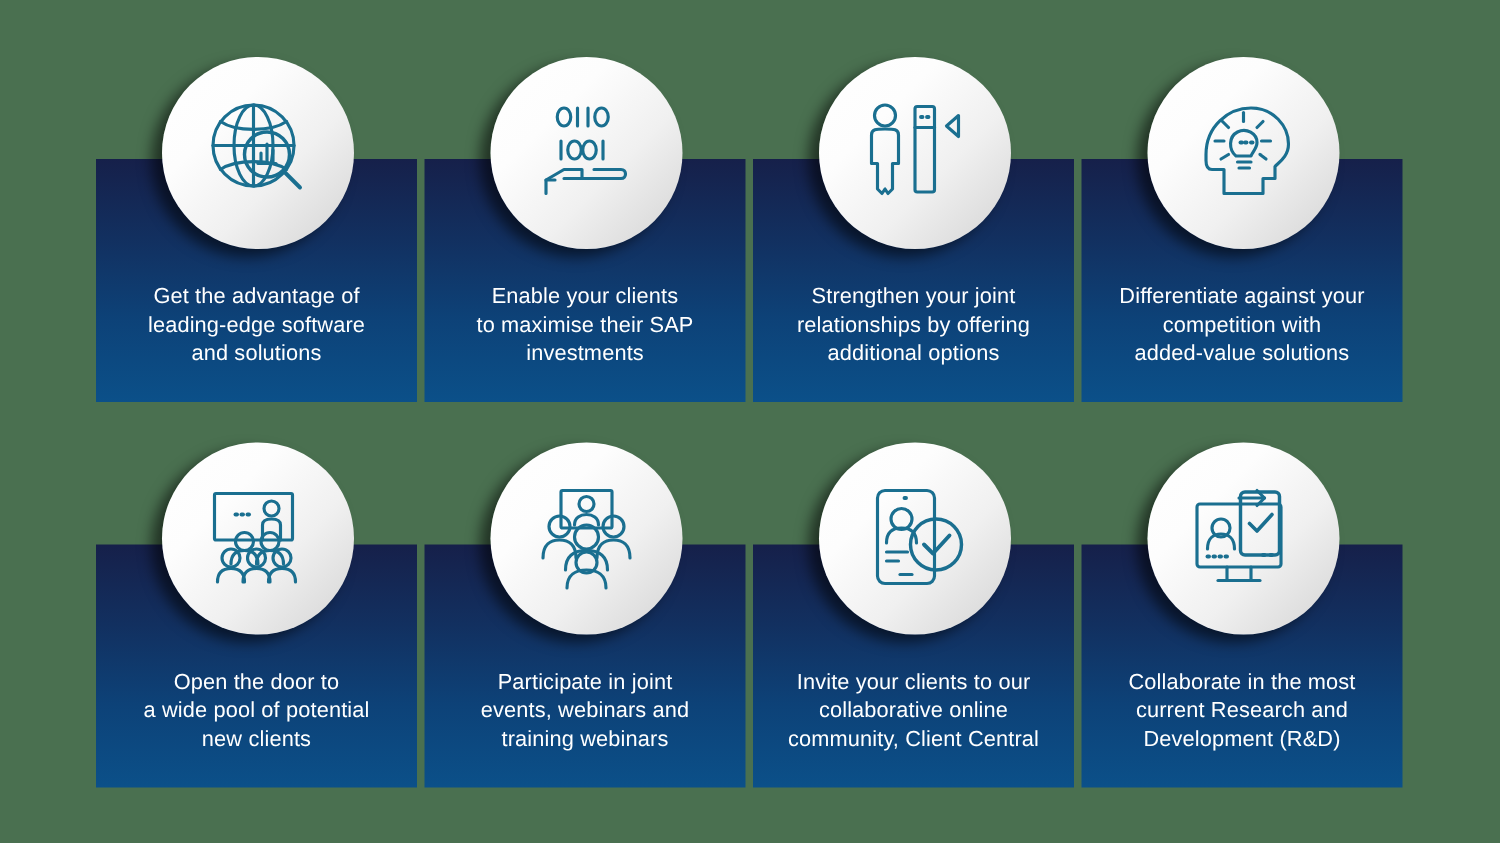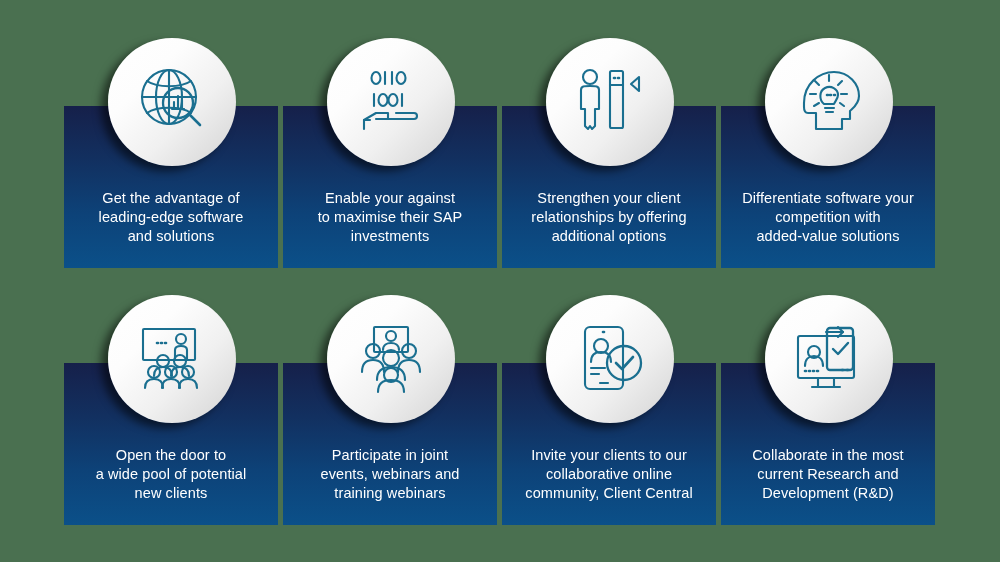--- a/index.html
+++ b/index.html
@@ -126,21 +126,21 @@
               <line x1="45" y1="46" x2="45" y2="33"></line>
               <line x1="49" y1="46" x2="49" y2="37"></line>
             </g>
           </svg>
         </span>
       </div>
     </div>
 
     <div class="card col1 row0">
       <div class="panel">
-        <div class="panel-text">Enable your against
+        <div class="panel-text">Enable your clients
 to maximise their SAP
 investments</div>
       </div>
       <div class="bubble">
         <span>
           <svg width="78" height="78" viewBox="0 0 78 78">
             <g class="icon-stroke">
               <ellipse cx="24" cy="15" rx="4.5" ry="6"></ellipse>
               <line x1="33" y1="9" x2="33" y2="21"></line>
               <line x1="40" y1="9" x2="40" y2="21"></line>
@@ -153,21 +153,21 @@
               <path d="M36 56 L62 56 C66 56, 66 50, 62 50 L44 50"></path>
               <line x1="12" y1="57" x2="18" y2="57"></line>
             </g>
           </svg>
         </span>
       </div>
     </div>
 
     <div class="card col2 row0">
       <div class="panel">
-        <div class="panel-text">Strengthen your client
+        <div class="panel-text">Strengthen your joint
 relationships by offering
 additional options</div>
       </div>
       <div class="bubble">
         <span>
           <svg width="78" height="78" viewBox="0 0 78 78">
             <g class="icon-stroke">
               <circle cx="19" cy="14" r="7"></circle>
               <path d="M10 27 C10 23, 13 23, 19 23 C25 23, 28 23, 28 27 L28 46 L24 46 L24 63 L21 66 L19 63 L17 66 L14 63 L14 46 L10 46 Z"></path>
               <rect x="39" y="8" width="13" height="57" rx="1.5"></rect>
@@ -176,21 +176,21 @@
               <line x1="47" y1="15" x2="48" y2="15" style="stroke-width:2.6"></line>
               <path d="M68 14 L60 21 L68 28 Z"></path>
             </g>
           </svg>
         </span>
       </div>
     </div>
 
     <div class="card col3 row0">
       <div class="panel">
-        <div class="panel-text">Differentiate software your
+        <div class="panel-text">Differentiate against your
 competition with
 added-value solutions</div>
       </div>
       <div class="bubble">
         <span>
           <svg width="78" height="78" viewBox="0 0 78 78">
             <g class="icon-stroke">
               <path d="M14 40 C14 21, 29 9, 44 9 C59 9, 69 21, 69 33 C69 41, 63 45, 60 48 L60 56 L52 56 L52 66 L26 66 L26 50 L18 50 C15 50, 14 47, 14 44 Z"></path>
               <path d="M34 41 C29 37, 29 28, 35 25 C41 22, 48 26, 48 32 C48 36, 45 38, 44 41 Z"></path>
               <line x1="35" y1="45" x2="44" y2="45"></line>

